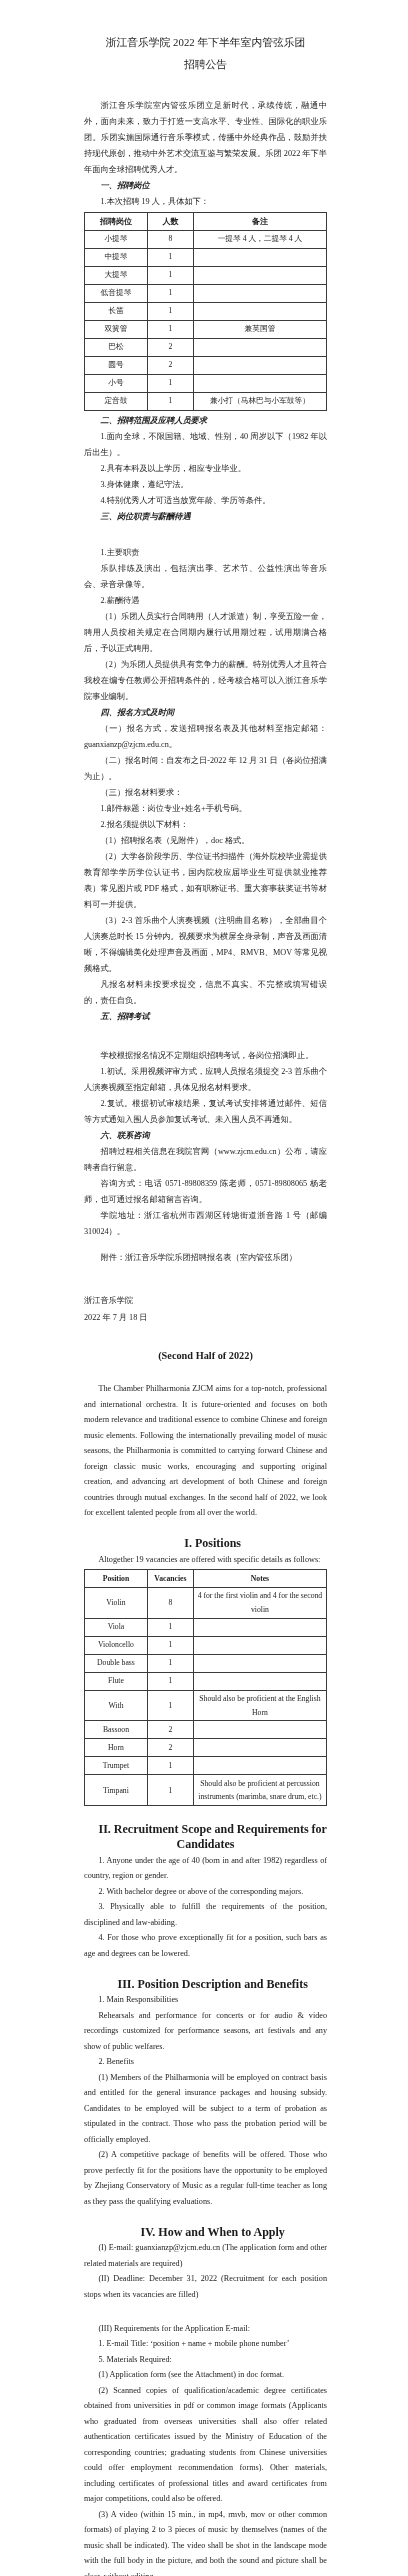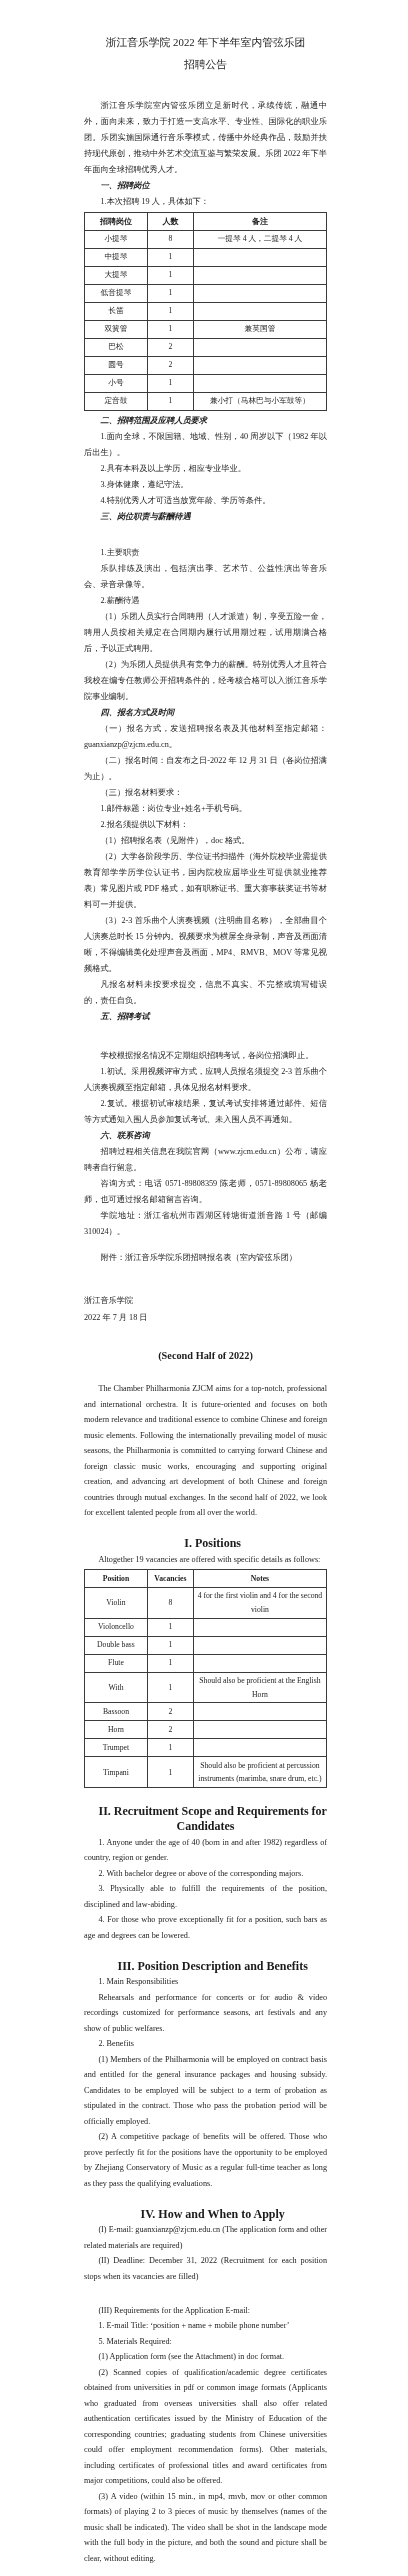--- a/index.html
+++ b/index.html
@@ -179,20 +179,25 @@
             <th>Notes</th>
           </tr>
         </thead>
         <tbody>
           <tr>
             <td>Violin</td>
             <td>8</td>
             <td class="notes">4 for the first violin and 4 for the second violin</td>
           </tr>
           <tr>
+            <td>Viola</td>
+            <td>1</td>
+            <td class="notes"></td>
+          </tr>
+          <tr>
             <td>Violoncello</td>
             <td>1</td>
             <td class="notes"></td>
           </tr>
           <tr>
             <td>Double bass</td>
             <td>1</td>
             <td class="notes"></td>
           </tr>
           <tr>

